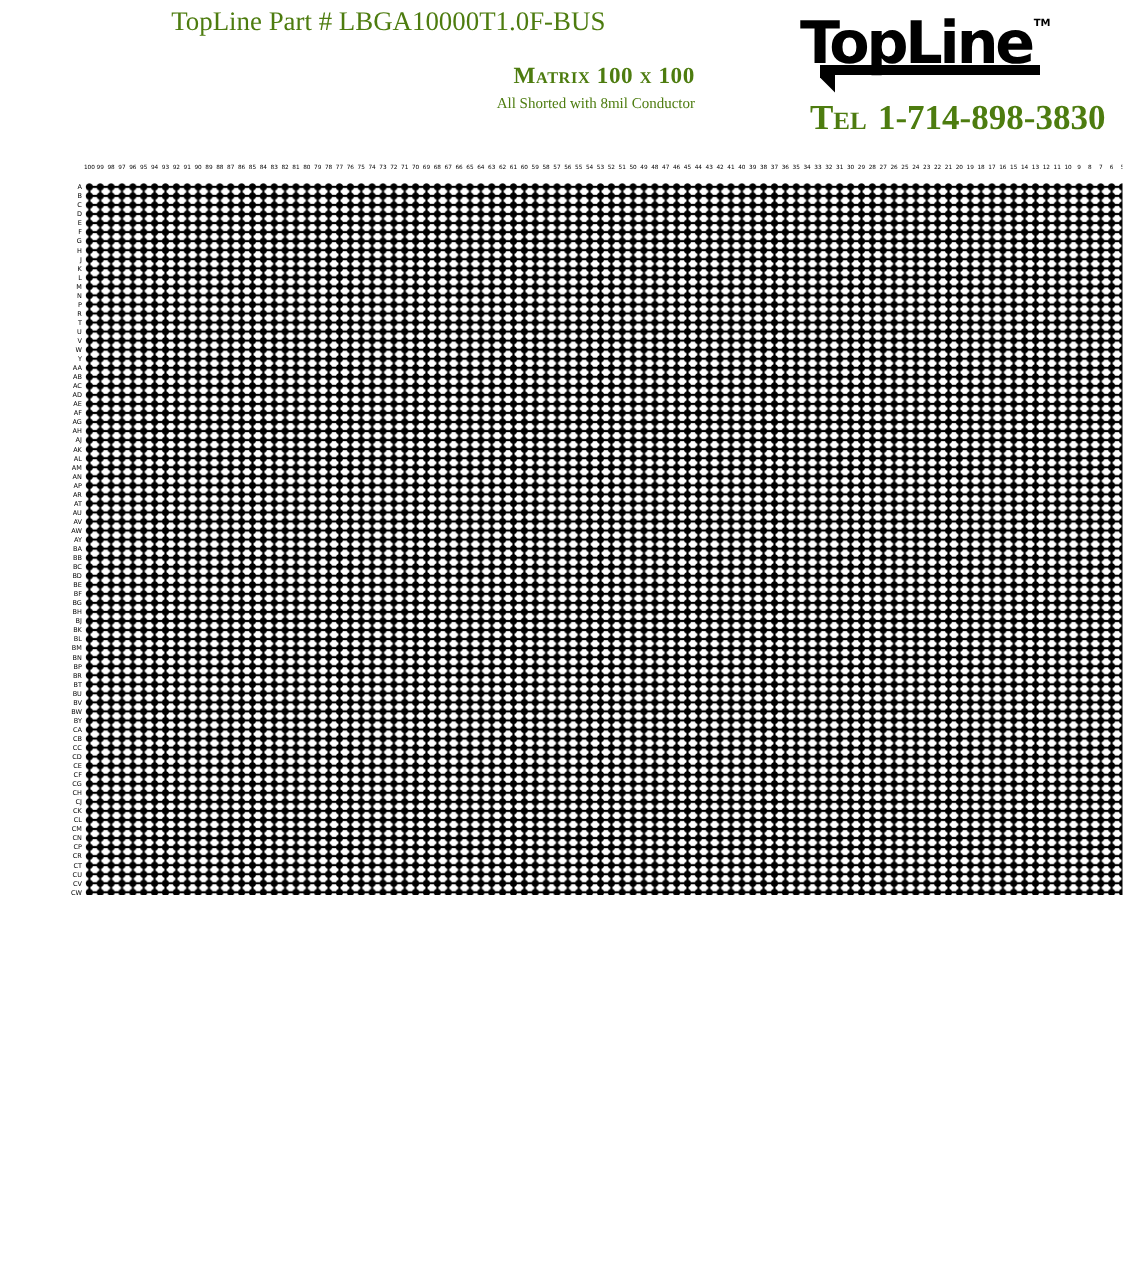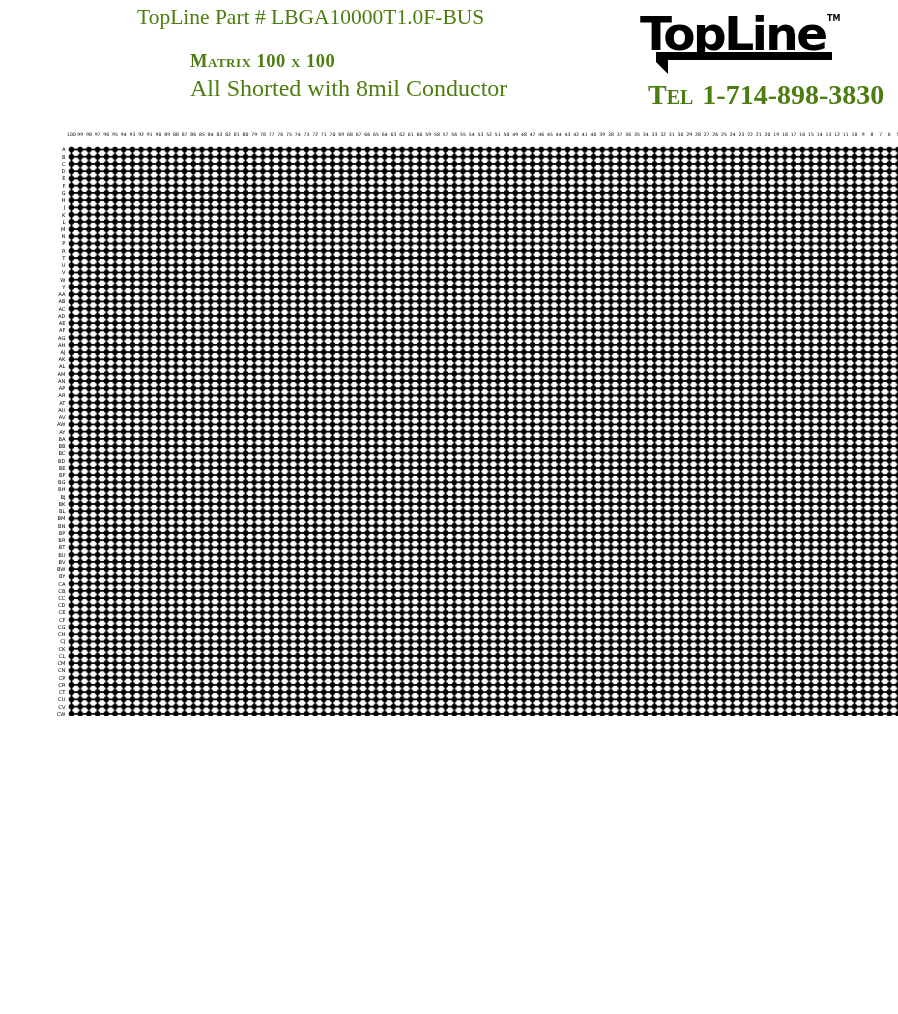--- a/index.html
+++ b/index.html
@@ -15,34 +15,34 @@
   .part-number {
     position: absolute;
     left: 97px;
     top: 5px;
     font-family: "Liberation Serif", "DejaVu Serif", serif;
     font-size: 21.5px;
     white-space: nowrap;
   }
   .center-head {
     position: absolute;
-    left: 150px;
+    left: 136px;
     top: 51px;
     width: 380px;
-    text-align: left;
+    text-align: right;
     font-family: "Liberation Serif", "DejaVu Serif", serif;
   }
   .matrix-title {
     font-size: 18.5px;
     font-weight: bold;
     font-variant: small-caps;
     letter-spacing: 0.5px;
   }
   .subtitle {
-    font-size: 24px;
+    font-size: 12px;
     margin-top: 3px;
     white-space: nowrap;
   }
   .logo-block {
     position: absolute;
     left: 598px;
     top: 6px;
     width: 206px;
     height: 70px;
     text-decoration: underline;

